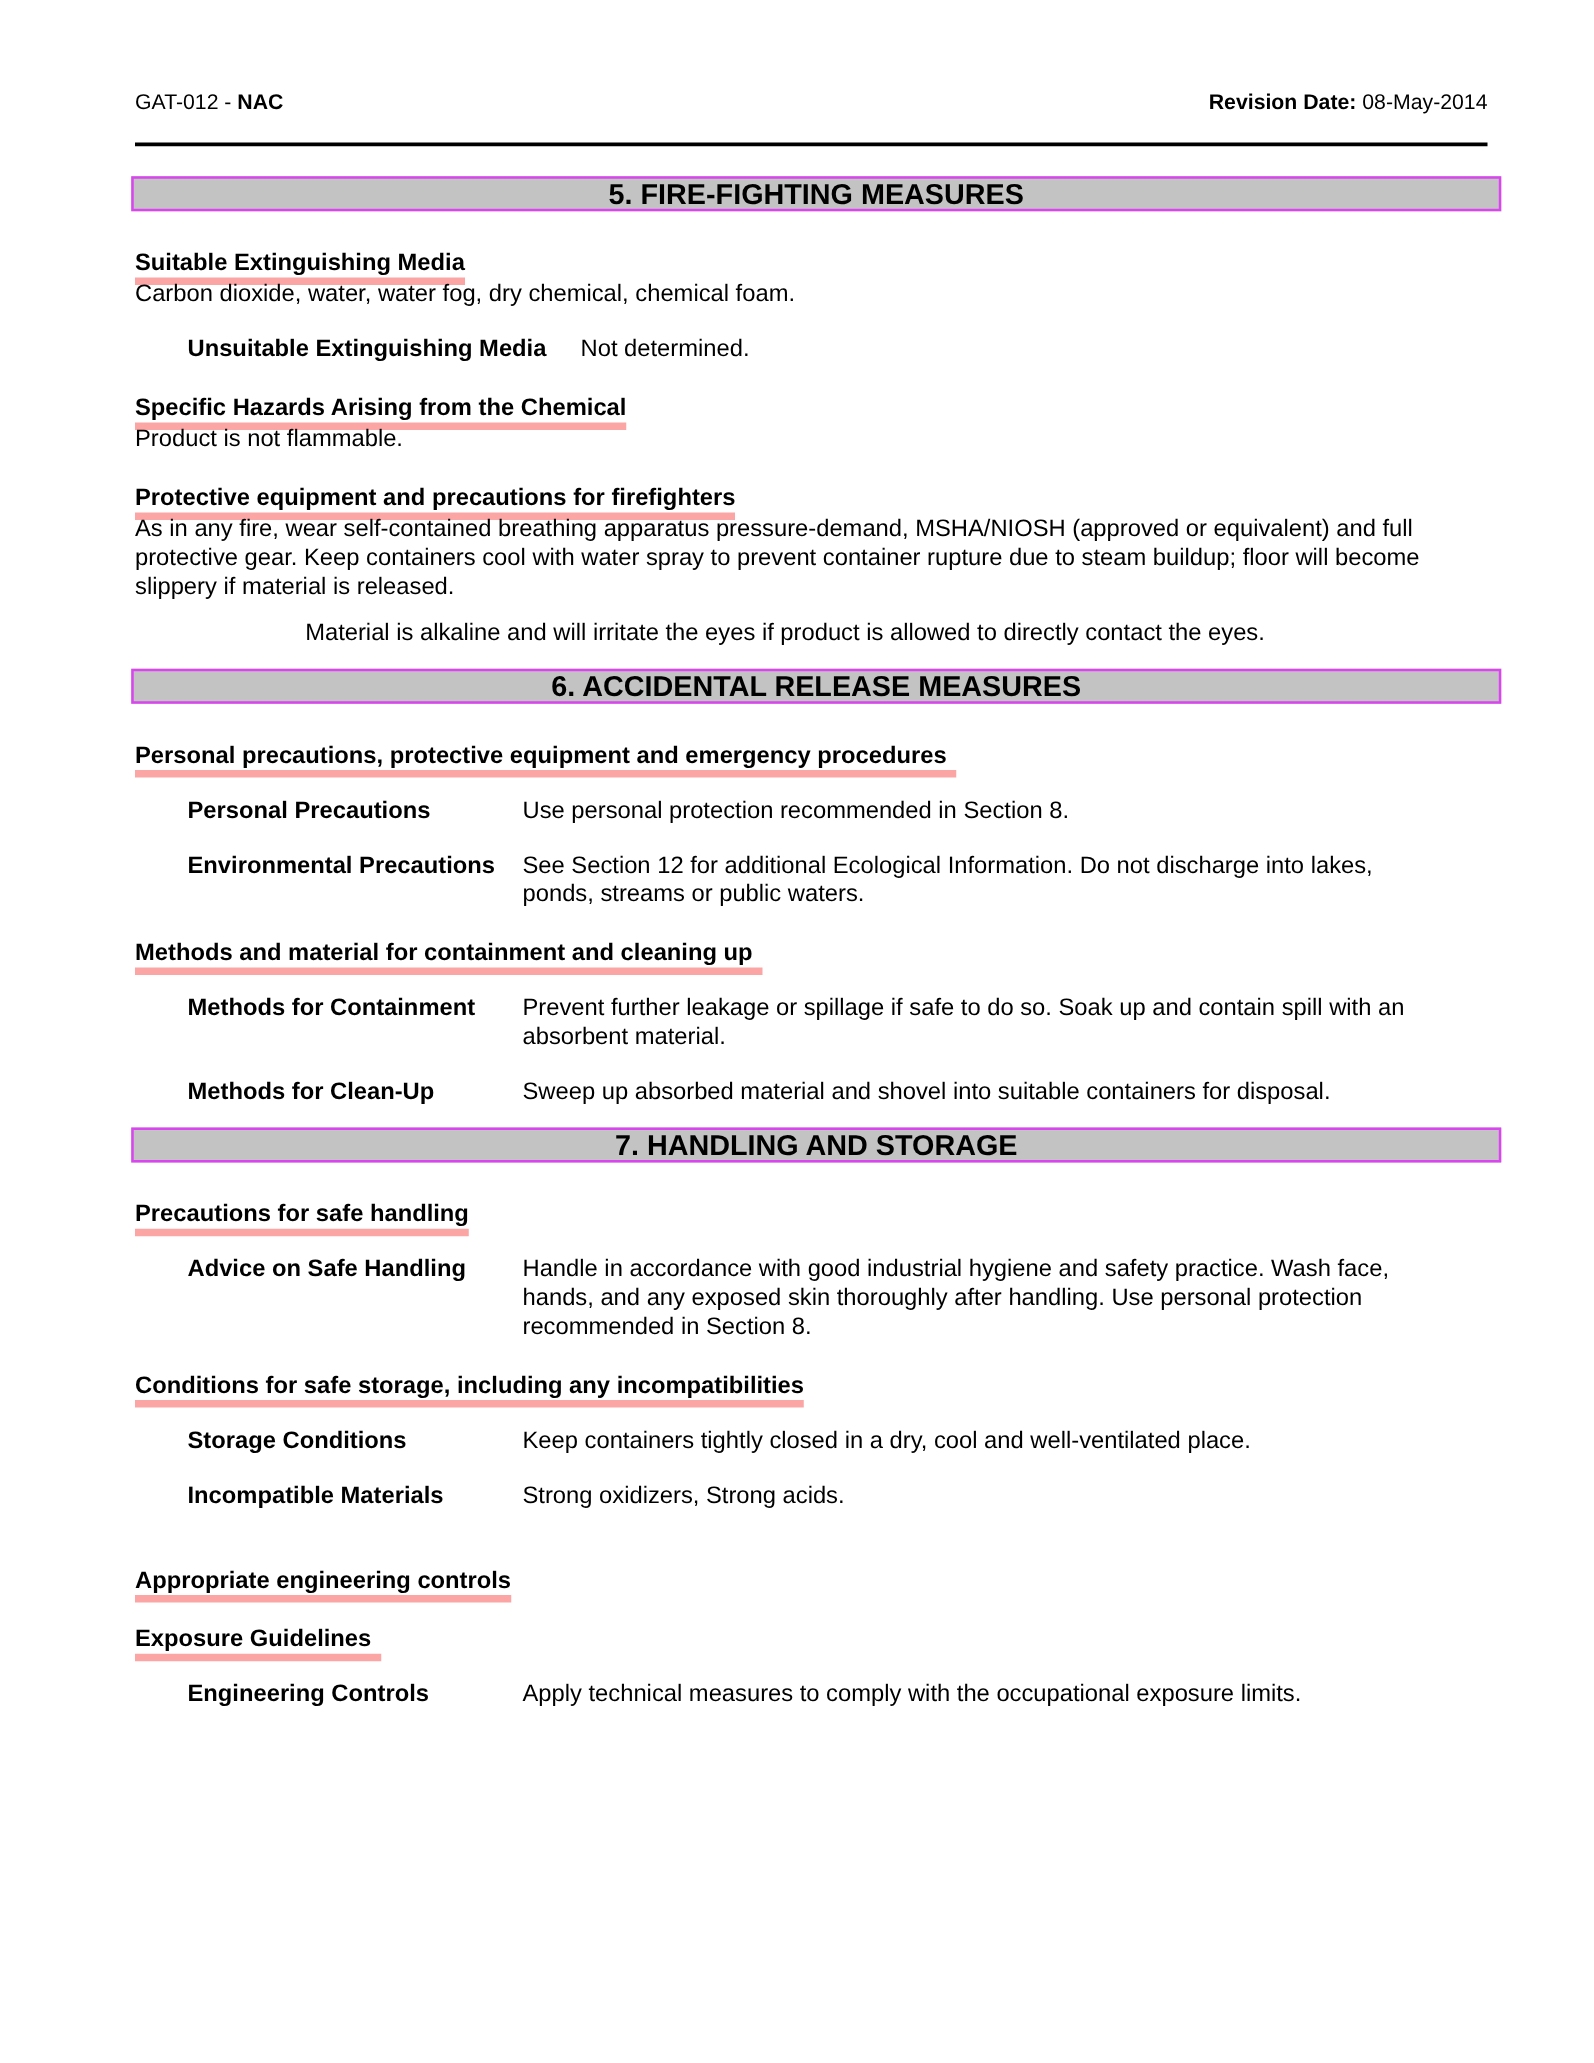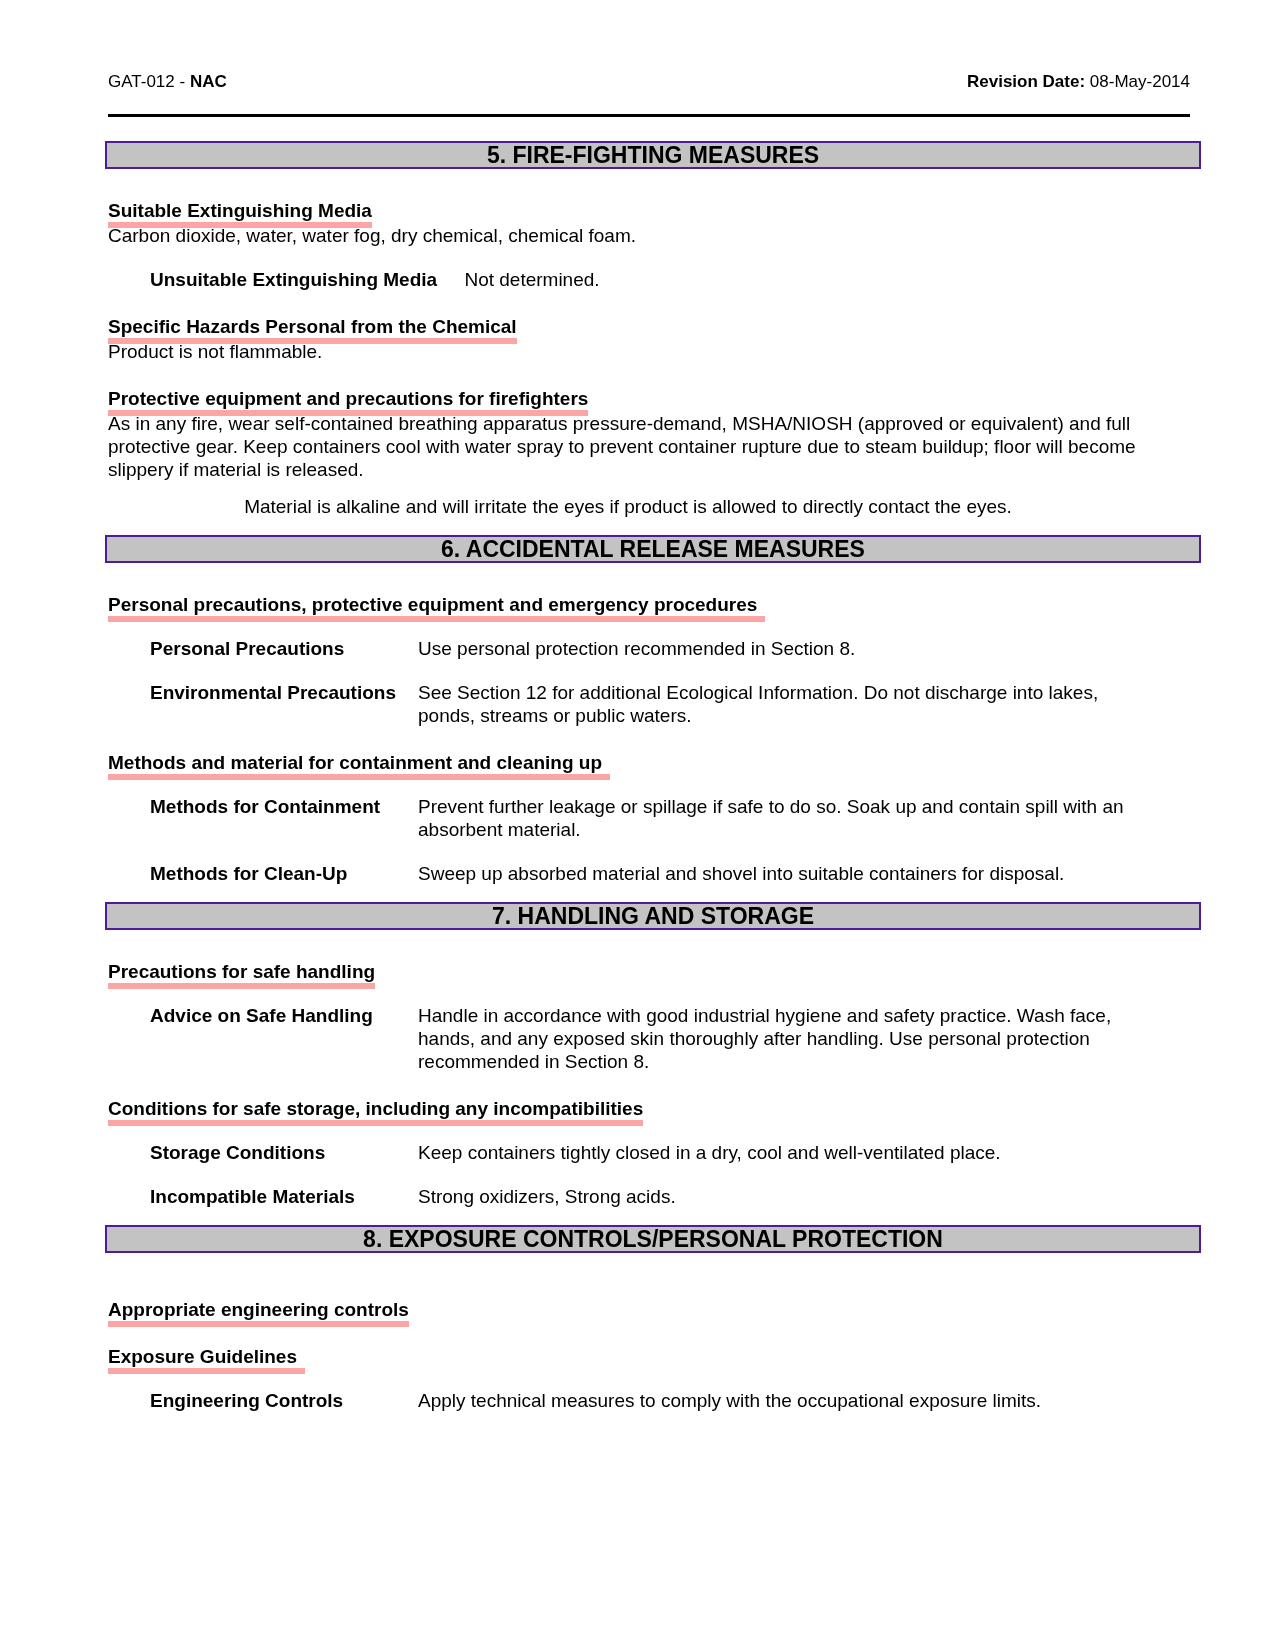--- a/index.html
+++ b/index.html
@@ -29,21 +29,21 @@
     margin-top: 22px;
     border-top: 3px solid #000000;
     height: 0;
   }
   
   .banner {
     margin-top: 17px;
     margin-left: -3px;
     margin-right: -11px;
     background: #c3c3c3;
-    border: 2px solid #4c1d95;
+    border: 2px solid #d946ef;
     text-align: center;
     font-weight: bold;
     font-size: 23px;
     line-height: 24px;
     padding: 0 4px;
   }
   .rule + .banner { margin-top: 24px; }
   
   .h3 {
     margin-top: 24px;
@@ -126,21 +126,21 @@
     <span class="h3t">Suitable Extinguishing Media</span>
   </div>
   <div class="p">Carbon dioxide, water, water fog, dry chemical, chemical foam.</div>
 
   <div class="inline-row">
     <span class="row-label">Unsuitable Extinguishing Media</span>
     <span class="row-value">Not determined.</span>
   </div>
 
   <div class="h3">
-    <span class="h3t">Specific Hazards Personal from the Chemical</span>
+    <span class="h3t">Specific Hazards Arising from the Chemical</span>
   </div>
   <div class="p">Product is not flammable.</div>
 
   <div class="h3">
     <span class="h3t">Protective equipment and precautions for firefighters</span>
   </div>
   <div class="p">As in any fire, wear self-contained breathing apparatus pressure-demand, MSHA/NIOSH (approved or equivalent) and full protective gear. Keep containers cool with water spray to prevent container rupture due to steam buildup; floor will become slippery if material is released.</div>
   <div class="p note">Material is alkaline and will irritate the eyes if product is allowed to directly contact the eyes.</div>
 
   <div class="banner">6. ACCIDENTAL RELEASE MEASURES</div>
@@ -188,21 +188,20 @@
 
   <div class="row">
     <div class="row-label">Storage Conditions</div>
     <div class="row-value">Keep containers tightly closed in a dry, cool and well-ventilated place.</div>
   </div>
   <div class="row">
     <div class="row-label">Incompatible Materials</div>
     <div class="row-value">Strong oxidizers, Strong acids.</div>
   </div>
 
-  <div class="banner">8. EXPOSURE CONTROLS/PERSONAL PROTECTION</div>
 
   <div class="h3 gap-lg">
     <span class="h3t">Appropriate engineering controls</span>
   </div>
 
   <div class="h3">
     <span class="h3t ext">Exposure Guidelines</span>
   </div>
 
   <div class="row">

